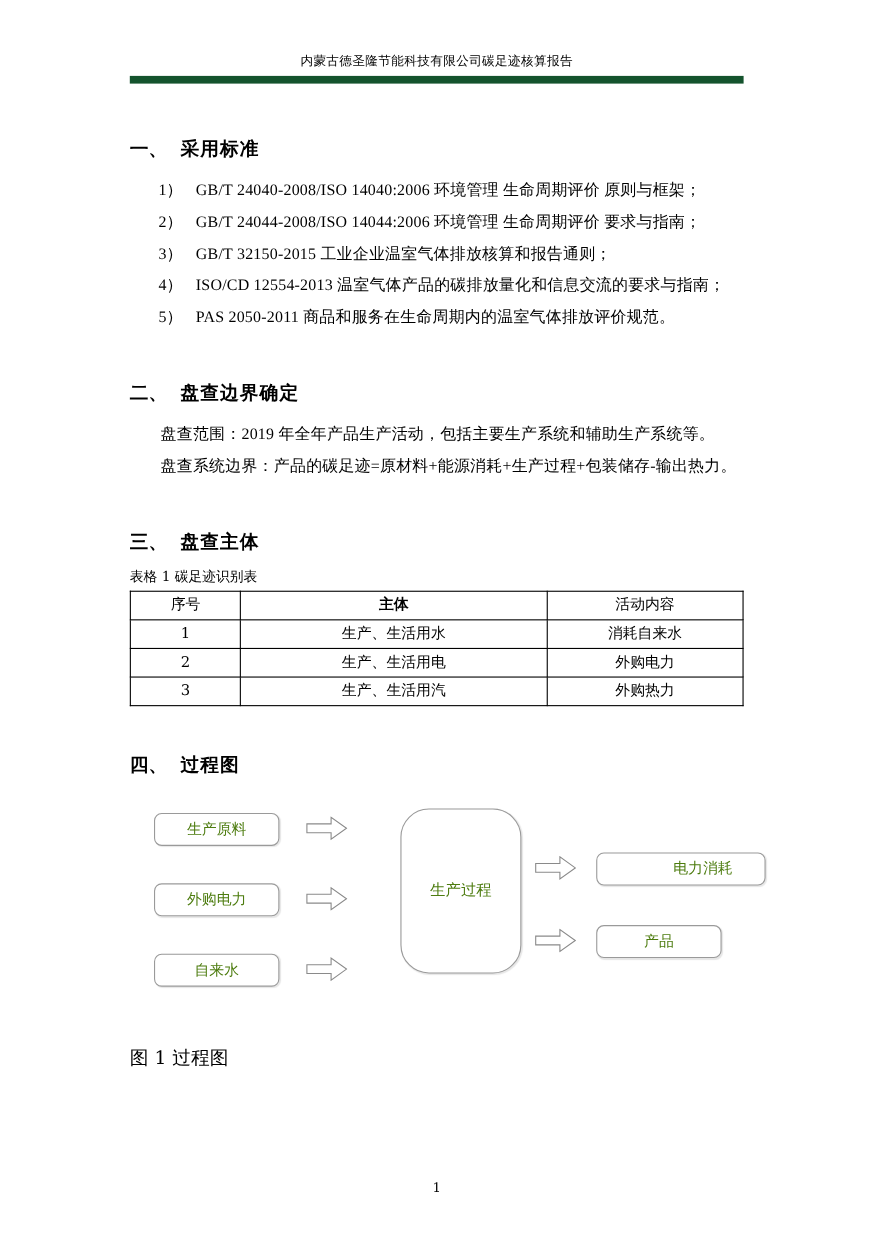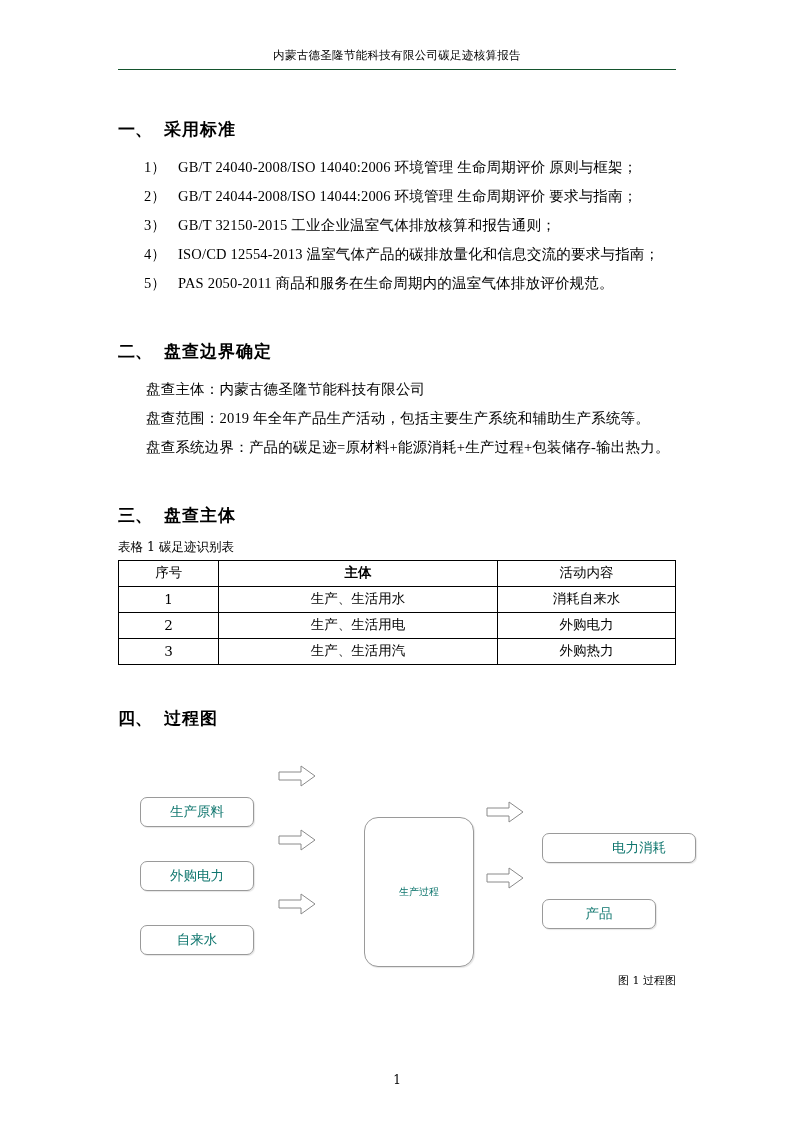--- a/index.html
+++ b/index.html
@@ -23,21 +23,21 @@
     box-sizing: border-box;
     padding: 48px 118px 40px 118px;
   }
   
   .header {
     text-align: center;
     font-size: 11.5px;
     font-family: "DejaVu Serif", serif;
     letter-spacing: 0.3px;
     padding-bottom: 6px;
-    border-bottom: 1px solid #14532d;
+    border-bottom: 7px solid #14532d;
     margin-bottom: 26px;
   }
   
   .h1 {
     font-size: 17px;
     font-weight: bold;
     font-family: "DejaVu Serif", serif;
     margin: 20px 0 12px 0;
     display: flex;
     align-items: baseline;
@@ -111,55 +111,54 @@
     height: 215px;
     margin: 18px 0 0 0;
   }
   .box {
     position: absolute;
     border: 1px solid #9a9a9a;
     border-radius: 7px;
     background: #fff;
     font-size: 13.5px;
     font-family: "DejaVu Serif", serif;
-    color: #0f766e;
+    color: #4d7c0f;
     display: flex;
     align-items: center;
     justify-content: center;
     box-shadow: 1px 1px 1px rgba(0,0,0,0.10);
-    margin-top: 35px;
   }
   .b-left { width: 112px; height: 28px; left: 22px; }
   #b-raw   { top: 14px; }
   #b-elec  { top: 78px; }
   #b-water { top: 142px; }
   .b-right { width: 112px; height: 28px; left: 424px; }
   #b-out-elec { top: 50px; padding-left: 40px; }
   #b-out-prod { top: 116px; }
   .b-center {
-    left: 246px; top: 34px;
+    left: 246px; top: 10px;
     width: 108px; height: 148px;
-    border-radius: 14px;
-    font-size: 10px;
+    border-radius: 26px;
+    font-size: 14px;
   }
   
   .arrow {
     position: absolute;
     width: 38px;
     height: 22px;
   }
   .arrow svg { display: block; }
   #a1 { left: 160px; top: 17px; }
   #a2 { left: 160px; top: 81px; }
   #a3 { left: 160px; top: 145px; }
   #a4 { left: 368px; top: 53px; }
   #a5 { left: 368px; top: 119px; }
   .fig-caption {
-    text-align: right;
-    font-size: 11px;
+    text-align: left;
+    font-size: 17px;
     font-family: "DejaVu Serif", serif;
     margin-top: 10px;
     width: 558px;
   }
   .pagenum {
     position: absolute;
     left: 0; right: 0;
     bottom: 36px;
     text-align: center;
     font-size: 12px;
@@ -199,21 +198,20 @@
       <span class="marker">5）</span>
       <span class="body">PAS 2050-2011 商品和服务在生命周期内的温室气体排放评价规范。</span>
     </div>
   </div>
 
   <div class="h1">
     <span class="num">二、</span>
     <span class="txt">盘查边界确定</span>
   </div>
 
-  <p class="para">盘查主体：内蒙古德圣隆节能科技有限公司</p>
   <p class="para">盘查范围：2019 年全年产品生产活动，包括主要生产系统和辅助生产系统等。</p>
   <p class="para">盘查系统边界：产品的碳足迹=原材料+能源消耗+生产过程+包装储存-输出热力。</p>
 
   <div class="h1">
     <span class="num">三、</span>
     <span class="txt">盘查主体</span>
   </div>
 
   <div class="tbl-caption">表格 1 碳足迹识别表</div>
 

